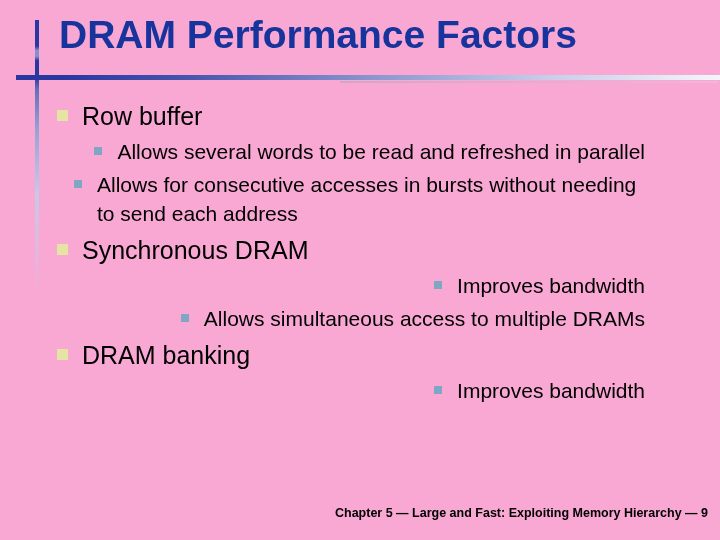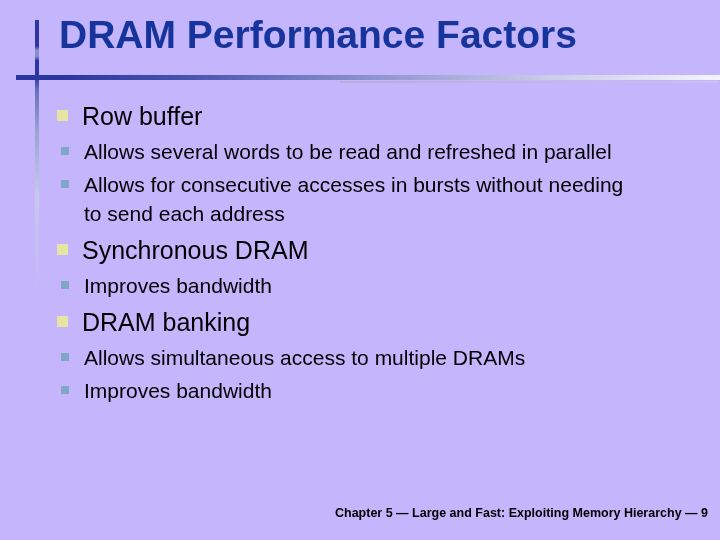--- a/index.html
+++ b/index.html
@@ -4,21 +4,21 @@
 <style>
   html, body {
     margin: 0;
     padding: 0;
     background: #ffffff;
   }
   .slide {
     position: relative;
     width: 720px;
     height: 540px;
-    background: #c4b5fd;
+    background: #f9a8d4;
     overflow: hidden;
     font-family: "Liberation Sans", "DejaVu Sans", sans-serif;
   }
   
   .vbar {
     position: absolute;
     left: 35px;
     top: 20px;
     width: 4px;
     height: 290px;
@@ -78,20 +78,21 @@
     line-height: 33px;
     color: #000000;
   }
   .row.l2 {
     padding-left: 61px;
     padding-right: 55px;
     margin: 4px 0 4px 0;
     font-size: 21px;
     line-height: 29px;
     color: #000000;
+    justify-content: flex-end;
   }
   .row.l1 .bullet {
     flex: 0 0 11px;
     width: 11px;
     height: 11px;
     margin-top: 10px;
     margin-right: 14px;
     background: #e6e4a3;
   }
   .row.l2 .bullet {
@@ -152,27 +153,27 @@
         <span class="bullet"></span>
         <span class="text">Synchronous DRAM</span>
       </div>
       <div class="row l2">
         <span class="bullet"></span>
         <span class="text">Improves bandwidth</span>
       </div>
     </div>
 
     <div class="section">
+      <div class="row l2">
+        <span class="bullet"></span>
+        <span class="text">Allows simultaneous access to multiple DRAMs</span>
+      </div>
       <div class="row l1">
         <span class="bullet"></span>
         <span class="text">DRAM banking</span>
-      </div>
-      <div class="row l2">
-        <span class="bullet"></span>
-        <span class="text">Allows simultaneous access to multiple DRAMs</span>
       </div>
       <div class="row l2">
         <span class="bullet"></span>
         <span class="text">Improves bandwidth</span>
       </div>
     </div>
 
   </div>
 
   <div class="footer">Chapter 5 — Large and Fast: Exploiting Memory Hierarchy — 9</div>

